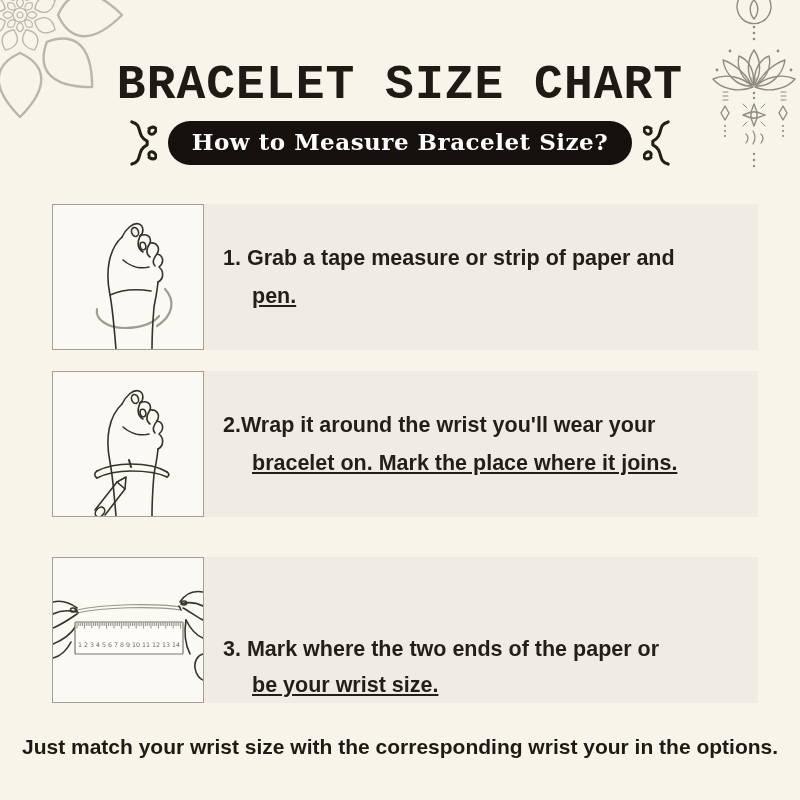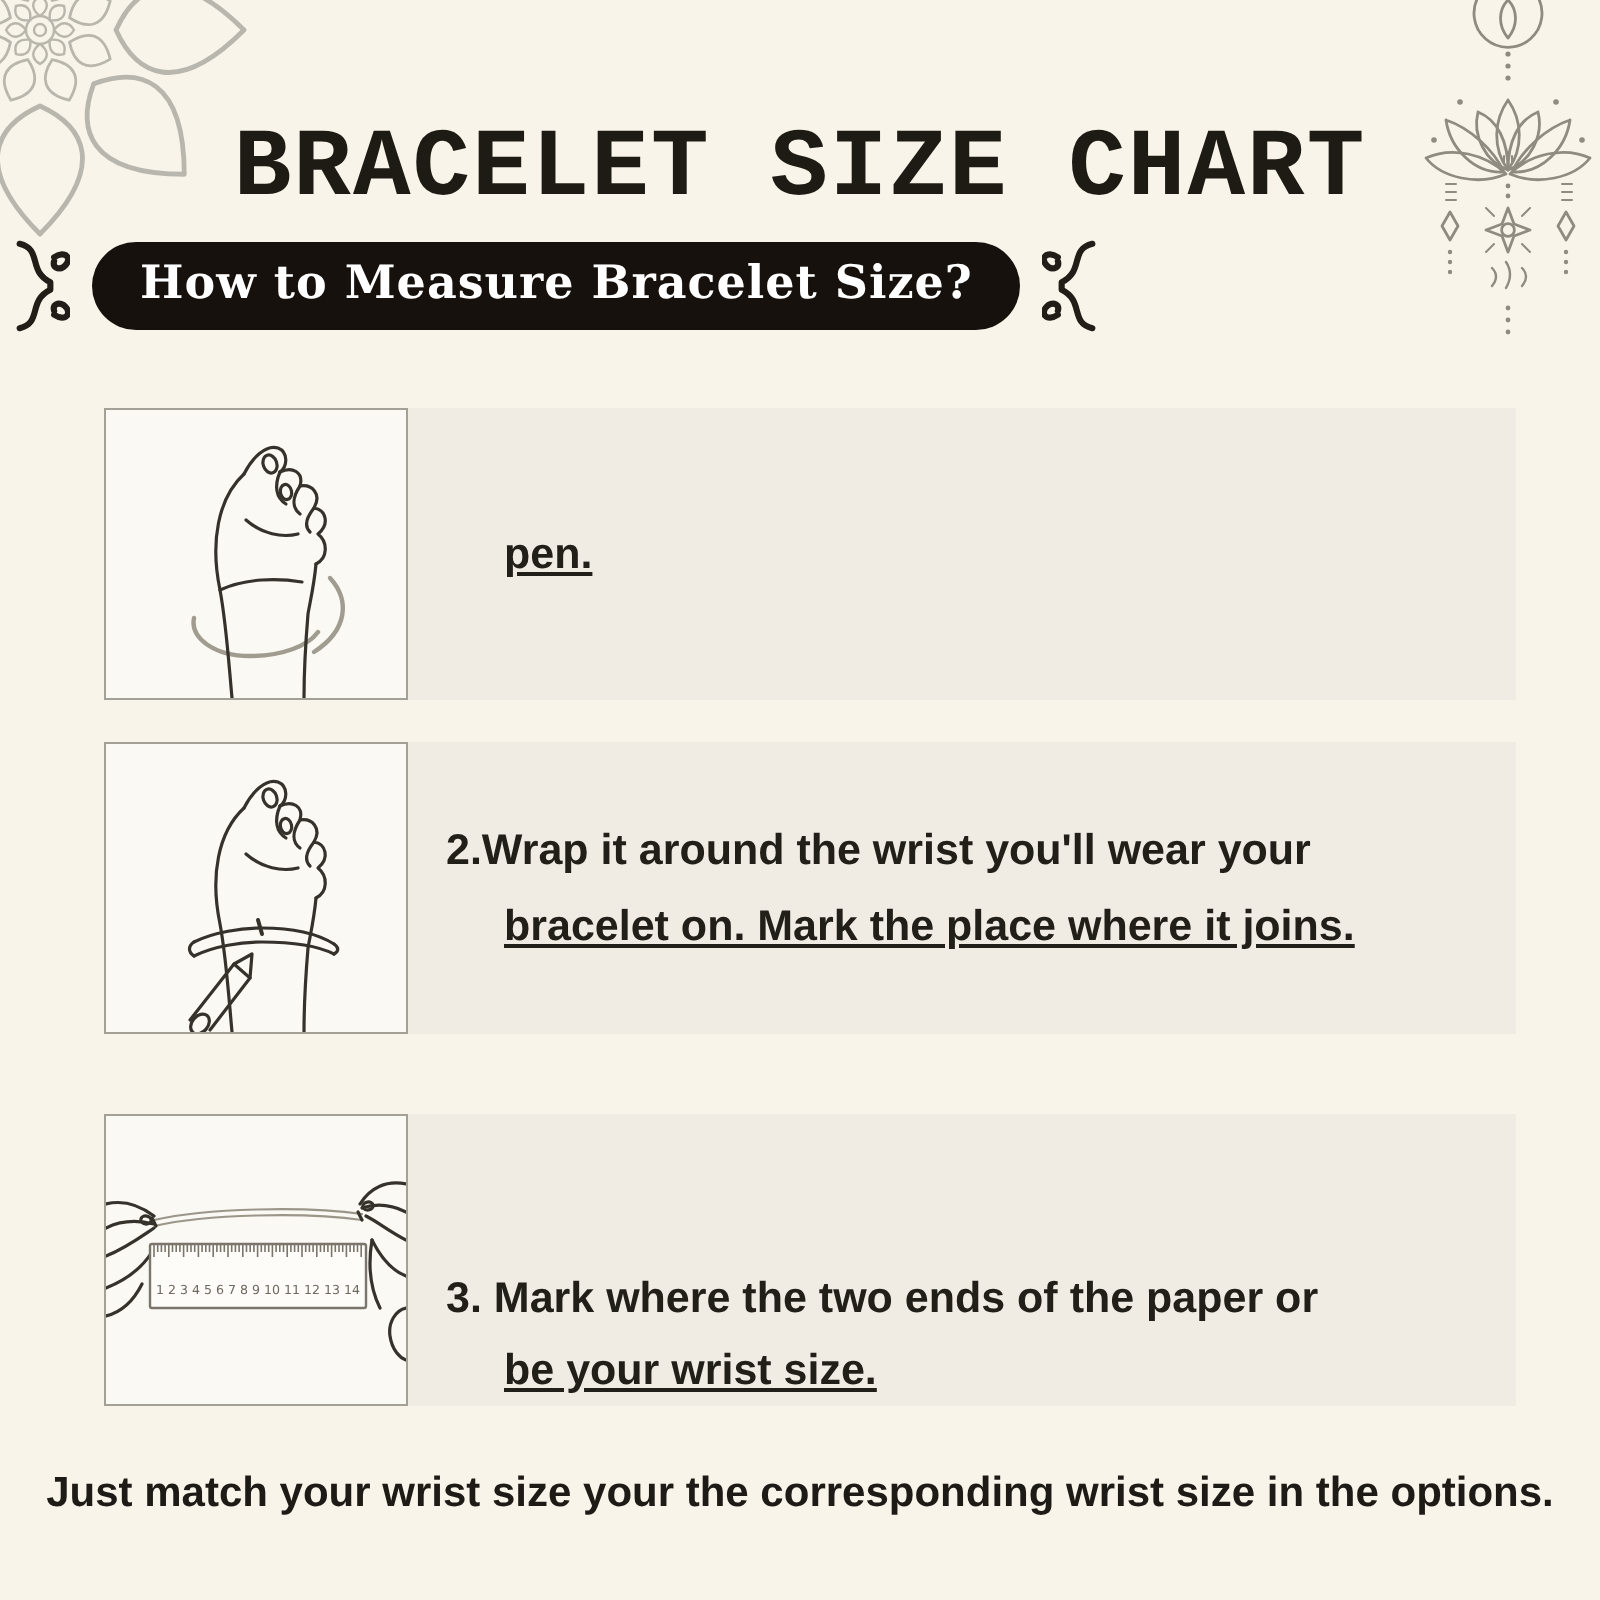--- a/index.html
+++ b/index.html
@@ -10,21 +10,21 @@
   .mandala{position:absolute;left:-90px;top:-95px;}
   .lotus{position:absolute;left:699px;top:-6px;}
 
   
   .title{position:absolute;top:58px;left:0;width:800px;text-align:center;
          font-family:Liberation Mono, monospace;font-weight:700;font-size:48px;line-height:54px;
          letter-spacing:1px;color:#1e1a14;margin:0;}
 
   
   .badge-row{position:absolute;top:119px;left:0;width:800px;height:48px;
-             display:flex;align-items:center;gap:11px;}
+             display:flex;align-items:center;justify-content:center;gap:11px;}
   .badge{background:#16110c;color:#ffffff;font-family:"DejaVu Serif",serif;font-weight:700;
          font-size:23px;line-height:28px;padding:7px 24px 9px;border-radius:24px;letter-spacing:.5px;}
   .flourish.right{transform:scaleX(-1);}
 
   
   .row{position:absolute;left:52px;width:706px;height:146px;background:#f0ece3;display:flex;}
   .row1{top:204px;}
   .row2{top:371px;}
   .row3{top:557px;align-items:flex-end;}
   .illus{width:152px;height:146px;background:#fbf9f4;border:1px solid #a3a097;
@@ -168,20 +168,21 @@
           <ellipse cx="90" cy="41" rx="2.8" ry="3.8" transform="rotate(-12 90 41)"></ellipse>
           <path d="M87,31 C84,38 85,44 90,47"></path>
           <path d="M97,38 C93,44 93,49 97,52"></path>
           <path d="M104,49 C100,54 99,58 102,61"></path>
           <path d="M70,55 C78,62 88,64 96,62"></path>
           <path d="M57,90 C70,84 86,84 98,86"></path>
         </g>
       </svg>
     </div>
     <div class="step-text">
+      <div class="line first">1. Grab a tape measure or strip of paper and</div>
       <div class="line cont">pen.</div>
     </div>
   </div>
 
   <div class="row row2">
     <div class="illus">
       <svg viewBox="0 0 150 144" aria-hidden="true">
         <g class="ink">
           <path d="M63,144 C61,122 60,106 57,90 C52,66 56,44 69,32"></path>
           <path d="M69,32 C73,24 80,17 86,19 C91,21 91,28 87,31"></path>
@@ -244,15 +245,15 @@
           <path d="M126,48 l2,4"></path>
         </g>
       </svg>
     </div>
     <div class="step-text">
       <div class="line first">3. Mark where the two ends of the paper or</div>
       <div class="line cont">be your wrist size.</div>
     </div>
   </div>
 
-  <div class="footer-note">Just match your wrist size your the corresponding wrist size in the options.</div>
+  <div class="footer-note">Just match your wrist size with the corresponding wrist your in the options.</div>
 
 </div>
 
 </body></html>

